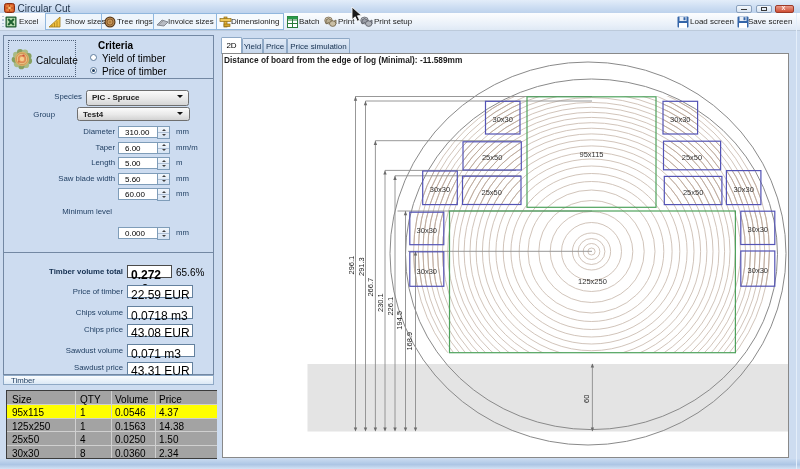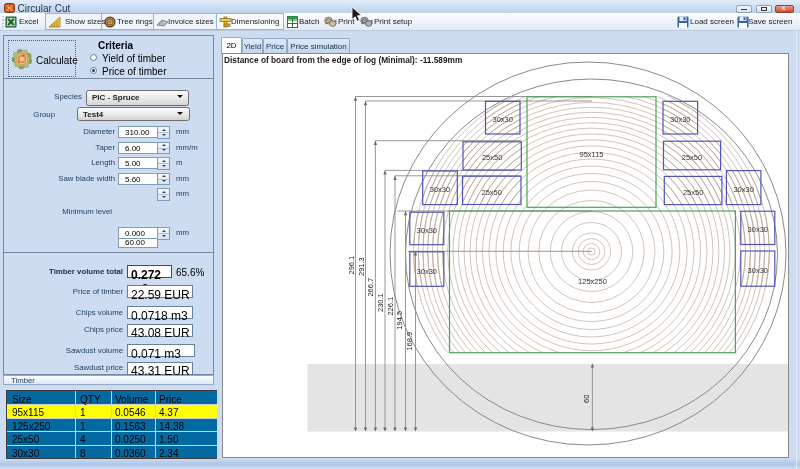--- a/index.html
+++ b/index.html
@@ -188,21 +188,21 @@
   <div class="inp" style="left:118px;top:126px;width:40px;height:12px;">5.00</div>
   <div class="spinner" style="left:157px;top:126px;">
       <i></i>
     </div>
   <div class="lblr" style="left:0px;top:143px;width:115px;">Saw blade width</div>
   <div class="inp" style="left:118px;top:141.5px;width:40px;height:12px;">5.60</div>
   <div class="spinner" style="left:157px;top:141.5px;">
       <i></i>
     </div>
   <div class="lblr" style="left:0px;top:176px;width:112px;">Minimum level</div>
-  <div class="inp" style="left:118px;top:157px;width:40px;height:12px;margin-top:48px;">60.00</div>
+  <div class="inp" style="left:118px;top:157px;width:40px;height:12px;">60.00</div>
   <div class="spinner" style="left:157px;top:157px;">
       <i></i>
     </div>
   <div class="inp" style="left:118px;top:196px;width:40px;height:12px;">0.000</div>
   <div class="spinner" style="left:157px;top:196px;">
       <i></i>
     </div>
 
   <div class="lbl" style="left:176px;top:96px;">mm</div>
   <div class="lbl" style="left:176px;top:112px;">mm/m</div>
@@ -222,21 +222,21 @@
   <div class="rbox" style="left:127px;top:292.5px;width:66px;height:13px;">43.08 EUR</div>
   <div class="lblr" style="left:0px;top:315px;width:123px;">Sawdust volume</div>
   <div class="rbox" style="left:127px;top:313px;width:68px;height:13px;">0.071 m3</div>
   <div class="lblr" style="left:0px;top:332px;width:123px;">Sawdust price</div>
   <div class="rbox" style="left:127px;top:330.5px;width:66px;height:13px;">43.31 EUR</div>
 
   <div style="position:absolute;left:3px;top:344px;width:211px;height:10px;
        background:linear-gradient(#fbfdfe,#dce9f6);border:1px solid #8fa9c6;"></div>
   <div class="lbl" style="left:11px;top:345px;">Timber</div>
 
-  <div style="position:absolute;left:6px;top:359px;width:244px;height:69px;background:#0369a1;border:1.5px solid #3c3c3c;">
+  <div style="position:absolute;left:6px;top:359px;width:244px;height:69px;background:#a3a3a3;border:1.5px solid #3c3c3c;">
     <div style="position:absolute;left:0;top:12.5px;width:100%;height:14px;background:#ffff00;"></div>
     <div style="position:absolute;left:68px;top:0;width:1px;height:100%;background:#d0d0d0;"></div>
     <div style="position:absolute;left:104px;top:0;width:1px;height:100%;background:#d0d0d0;"></div>
     <div style="position:absolute;left:148px;top:0;width:1px;height:100%;background:#d0d0d0;"></div>
     <div style="position:absolute;left:0;top:13px;width:100%;height:1px;background:#d0d0d0;"></div>
     <div style="position:absolute;left:0;top:26.5px;width:100%;height:1px;background:#d0d0d0;"></div>
     <div style="position:absolute;left:0;top:40px;width:100%;height:1px;background:#d0d0d0;"></div>
     <div style="position:absolute;left:0;top:53.5px;width:100%;height:1px;background:#d0d0d0;"></div>
     <div class="val" style="left:5px;top:3px;">Size</div>
     <div class="val" style="left:73px;top:3px;">QTY</div>

